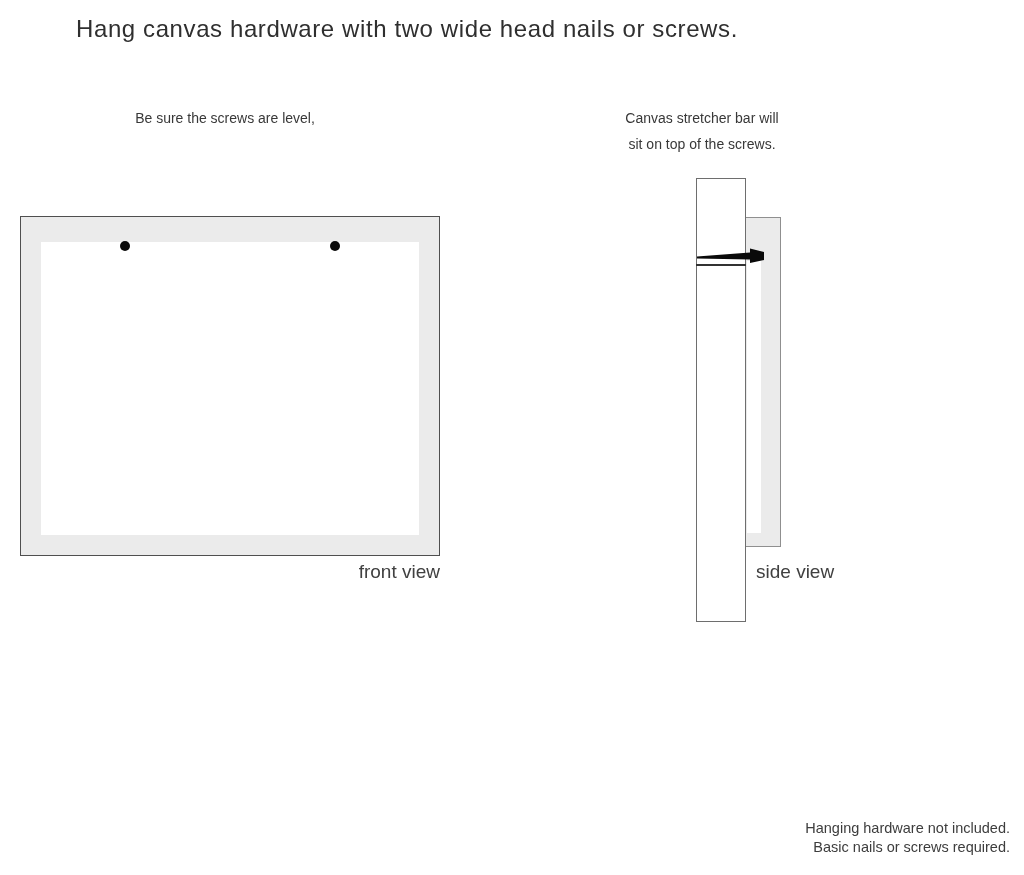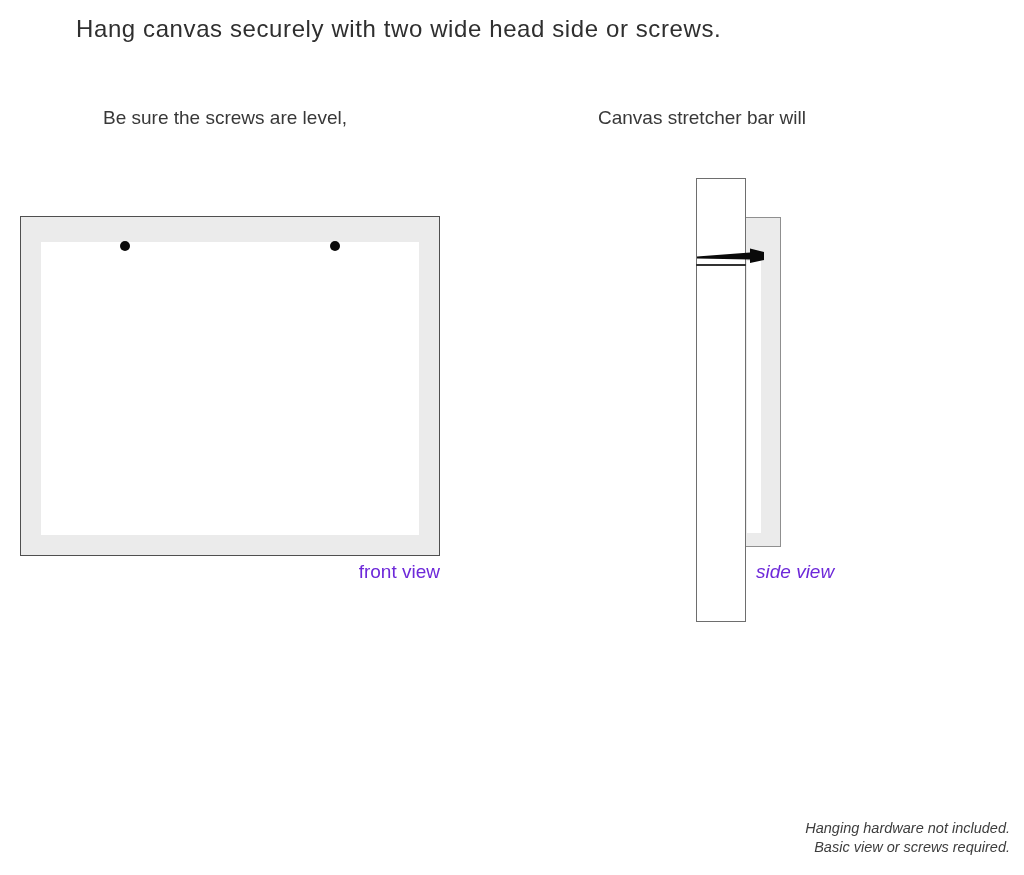--- a/index.html
+++ b/index.html
@@ -24,21 +24,21 @@
 
   .title {
     left: 76px; top: 15px;
     font-size: 24px;
     letter-spacing: 0.6px;
     color: #2f2f2f;
     white-space: nowrap;
   }
   .instruction {
     top: 105px;
-    font-size: 19px;
+    font-size: 14px;
     line-height: 26px;
     text-align: center;
     color: var(--text-color);
   }
   .instruction-left { left: 15px; width: 420px; }
   .instruction-right { left: 552px; width: 300px; }
 
   
   .front-outer {
     left: 20px; top: 216px;
@@ -54,21 +54,21 @@
   .screw-dot {
     width: 10px; height: 10px;
     border-radius: 50%;
     background: var(--nail-black);
     top: 241px;
   }
   .screw-dot-left { left: 120px; }
   .screw-dot-right { left: 330px; }
   .view-label {
     font-size: 19px;
-    color: #6d28d9;
+    color: #404040;
     white-space: nowrap;
   }
   .front-label {
     left: 240px; top: 561px;
     width: 200px;
     text-align: right;
   }
 
   
   .side-canvas {
@@ -96,58 +96,58 @@
     width: 72px; height: 22px;
     z-index: 4;
   }
   .nail-guide-line {
     left: 696px; top: 264px;
     width: 50px; height: 1.5px;
     background: #333333;
     z-index: 4;
   }
   .side-label {
-    left: 756px; top: 561px; font-style: italic;
+    left: 756px; top: 561px;
   }
 
   .footer {
     left: 700px; top: 819px;
     width: 310px;
     text-align: right;
     font-size: 14.5px;
     line-height: 19px;
     color: #3d3d3d;
-    font-style: italic;
   }
 </style>
 </head>
 <body>
 
-<div class="abs title">Hang canvas securely with two wide head side or screws.</div>
+<div class="abs title">Hang canvas hardware with two wide head nails or screws.</div>
 
 <div class="abs instruction instruction-left">
   <div>Be sure the screws are level,</div>
 </div>
 
 <div class="abs instruction instruction-right">
   <div>Canvas stretcher bar will</div>
+  <div>sit on top of the screws.</div>
 </div>
 
 <div class="abs front-outer"></div>
 <div class="abs front-inner"></div>
 <div class="abs screw-dot screw-dot-left"></div>
 <div class="abs screw-dot screw-dot-right"></div>
 <div class="abs view-label front-label">front view</div>
 
 <div class="abs side-canvas"></div>
 <div class="abs side-stretcher-strip"></div>
 <div class="abs side-wall"></div>
 <svg class="abs nail-svg" viewBox="0 0 72 22" xmlns="http://www.w3.org/2000/svg">
   <polygon points="3,10.5 56,6.5 56,13.5 3,12.5" fill="#0a0a0a"></polygon>
   <polygon points="56,2.5 70,6 70,14 56,17" fill="#0a0a0a"></polygon>
 </svg>
 <div class="abs nail-guide-line"></div>
 <div class="abs view-label side-label">side view</div>
 
 <div class="abs footer">
   <div>Hanging hardware not included.</div>
-  <div>Basic view or screws required.</div>
+  <div>Basic nails or screws required.</div>
 </div>
 
 </body></html>

